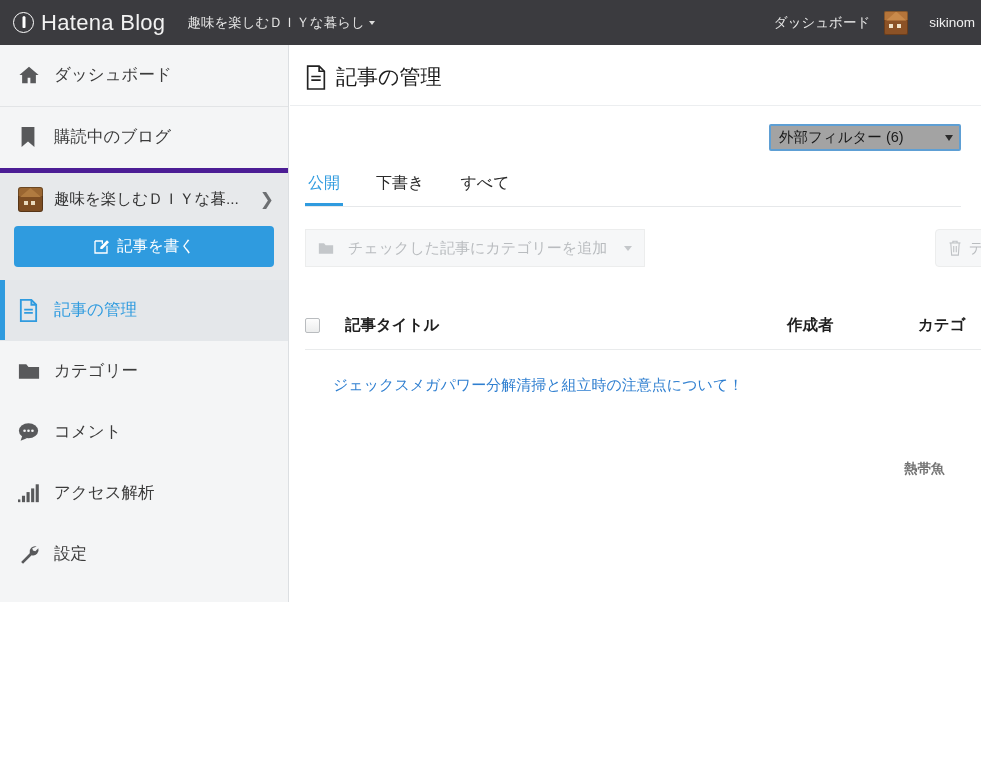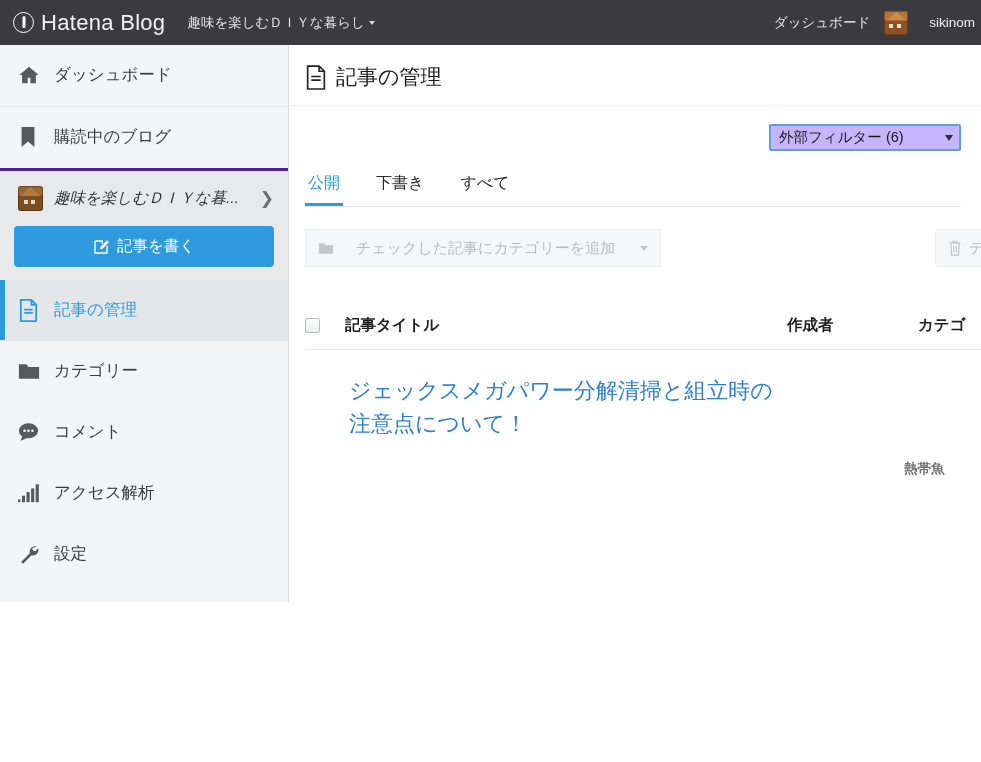--- a/index.html
+++ b/index.html
@@ -136,22 +136,21 @@
   .side-item .si-label { margin-left: 4px; }
 
   .side-sep { height: 1px; background: #e2e4e6; margin: 0; }
 
   .side-blog {
     height: 58px;
     background: #e7e9eb;
     display: flex; align-items: center;
     padding: 0 14px 0 18px;
     cursor: pointer;
-    border-top: 3px solid #4c1d95;
-    font-style: italic;
+    border-top: 5px solid #4c1d95;
   }
   .blog-avatar {
     width: 25px; height: 25px;
     border-radius: 3px;
     flex: 0 0 auto;
     background: linear-gradient(#9a6631 0 36%, #7d4d22 36% 100%);
     position: relative; overflow: hidden;
     box-shadow: inset 0 0 0 1px rgba(0,0,0,.3);
   }
   .blog-avatar::before {
@@ -226,21 +225,21 @@
   }
 
   .filter-row {
     display: flex; justify-content: flex-end;
     padding: 18px 20px 0 0;
   }
   .filter-select {
     width: 192px; height: 27px;
     border: 2px solid #5e9fd4;
     border-radius: 2px;
-    background: #c4b5fd;
+    background: #a3a3a3;
     display: flex; align-items: center;
     padding: 0 6px 0 8px;
     font-size: 14.5px; color: #1a1a1a;
     cursor: pointer;
     position: relative;
   }
   .filter-select .fs-label { flex: 1 1 auto; white-space: nowrap; }
   .fs-caret {
     width: 0; height: 0;
     border-left: 4.5px solid transparent;
@@ -272,21 +271,21 @@
     padding-right: 0;
     position: relative;
     height: 38px;
   }
   .btn-bulk {
     height: 38px;
     background: #f6f7f8;
     border: 1px solid #eceded;
     border-radius: 0;
     display: flex; align-items: center;
-    gap: 22px;
+    gap: 14px;
     padding: 0 12px;
     font-size: 15px;
     color: #b9bcbf;
     cursor: pointer;
     white-space: nowrap;
   }
   .btn-bulk .tb-caret {
     width: 0; height: 0;
     border-left: 4px solid transparent;
     border-right: 4px solid transparent;
@@ -341,27 +340,26 @@
   }
   .table-head { position: relative; }
 
   .entry-row {
     display: flex;
     padding-top: 24px;
     position: relative;
   }
   .entry-main { margin-left: 28px; width: 440px; }
   .entry-title {
-    font-size: 22px;
+    font-size: 15px;
     color: #2f7fd0;
     line-height: 1.5;
     cursor: pointer;
     text-decoration: none;
     display: block;
-    margin-left: 16px;
   }
   .entry-body {
     display: flex;
     margin-top: 9px;
     gap: 12px;
   }
   .entry-thumb {
     width: 73px; height: 73px;
     flex: 0 0 auto;
     border-radius: 3px;

